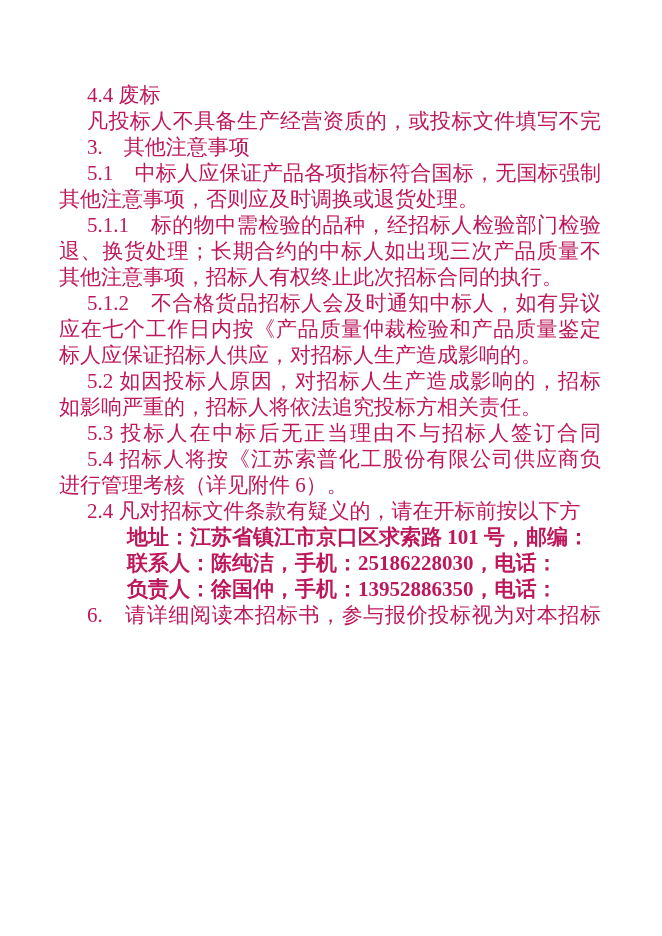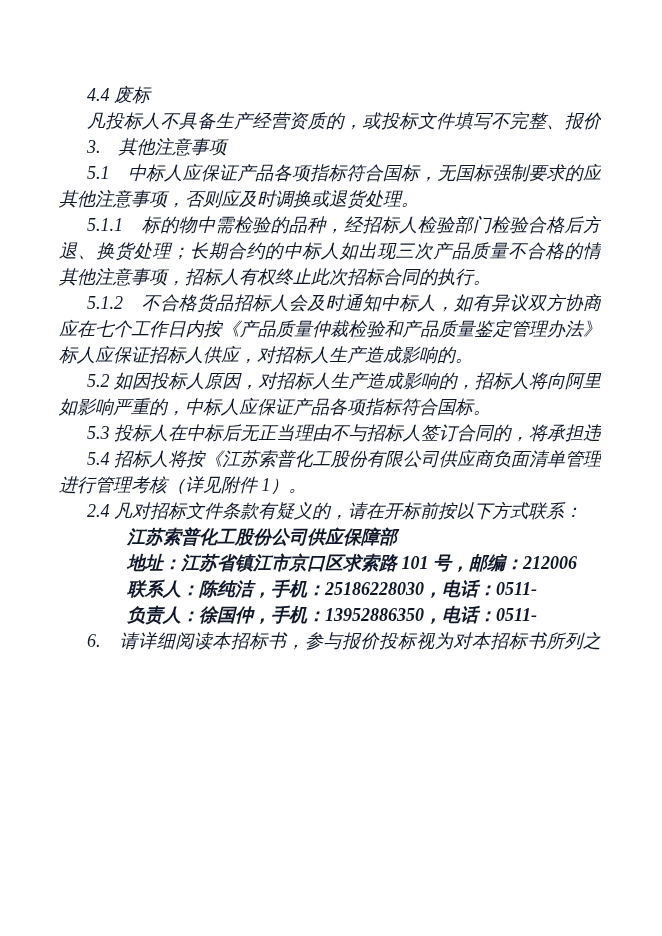--- a/index.html
+++ b/index.html
@@ -17,25 +17,24 @@
   }
   .content {
     position: absolute;
     left: 59px;
     top: 82px;
     width: 542px;
   }
   .line {
     height: 26px;
     line-height: 26px;
-    font-size: 18px;
-    color: #0f172a;
+    font-size: 21px;
+    color: #be185d;
     overflow: hidden;
     text-align: left;
-    font-style: italic;
   }
   
   .line.stretch {
     text-align: justify;
     text-align-last: justify;
   }
   
   .line.first-body { padding-left: 28px; }
   
   .line.contact { padding-left: 68px; }
@@ -52,24 +51,23 @@
       <div class="line first-body">3.　其他注意事项</div>
       <div class="line stretch first-body">5.1　中标人应保证产品各项指标符合国标，无国标强制要求的应符合招标人 3.2</div>
       <div class="line">其他注意事项，否则应及时调换或退货处理。</div>
       <div class="line stretch first-body">5.1.1　标的物中需检验的品种，经招标人检验部门检验合格后方能收货，否则做</div>
       <div class="line stretch">退、换货处理；长期合约的中标人如出现三次产品质量不合格的情况，视为中标人无能</div>
       <div class="line">其他注意事项，招标人有权终止此次招标合同的执行。</div>
       <div class="line stretch first-body">5.1.2　不合格货品招标人会及时通知中标人，如有异议双方协商解决。如需仲裁，</div>
       <div class="line stretch">应在七个工作日内按《产品质量仲裁检验和产品质量鉴定管理办法》执行。仲裁期间中</div>
       <div class="line">标人应保证招标人供应，对招标人生产造成影响的。</div>
       <div class="line stretch first-body">5.2 如因投标人原因，对招标人生产造成影响的，招标人将向阿里巴巴公司投诉。</div>
-      <div class="line">如影响严重的，中标人应保证产品各项指标符合国标。</div>
+      <div class="line">如影响严重的，招标人将依法追究投标方相关责任。</div>
       <div class="line stretch first-body">5.3 投标人在中标后无正当理由不与招标人签订合同的，将承担违约责任，列入招</div>
       <div class="line stretch first-body">5.4 招标人将按《江苏索普化工股份有限公司供应商负面清单管理规定》对投标人</div>
-      <div class="line">进行管理考核（详见附件 1）。</div>
+      <div class="line">进行管理考核（详见附件 6）。</div>
       <div class="line first-body">2.4 凡对招标文件条款有疑义的，请在开标前按以下方式联系：</div>
-      <div class="line contact bold">江苏索普化工股份公司供应保障部</div>
       <div class="line contact bold">地址：江苏省镇江市京口区求索路 101 号，邮编：212006</div>
       <div class="line contact bold">联系人：陈纯洁，手机：25186228030，电话：0511-88995004</div>
       <div class="line contact bold">负责人：徐国仲，手机：13952886350，电话：0511-88995235</div>
       <div class="line stretch first-body">6.　请详细阅读本招标书，参与报价投标视为对本招标书所列之条款均表示接受认</div>
     </div>
 </div>
 
 </body></html>

